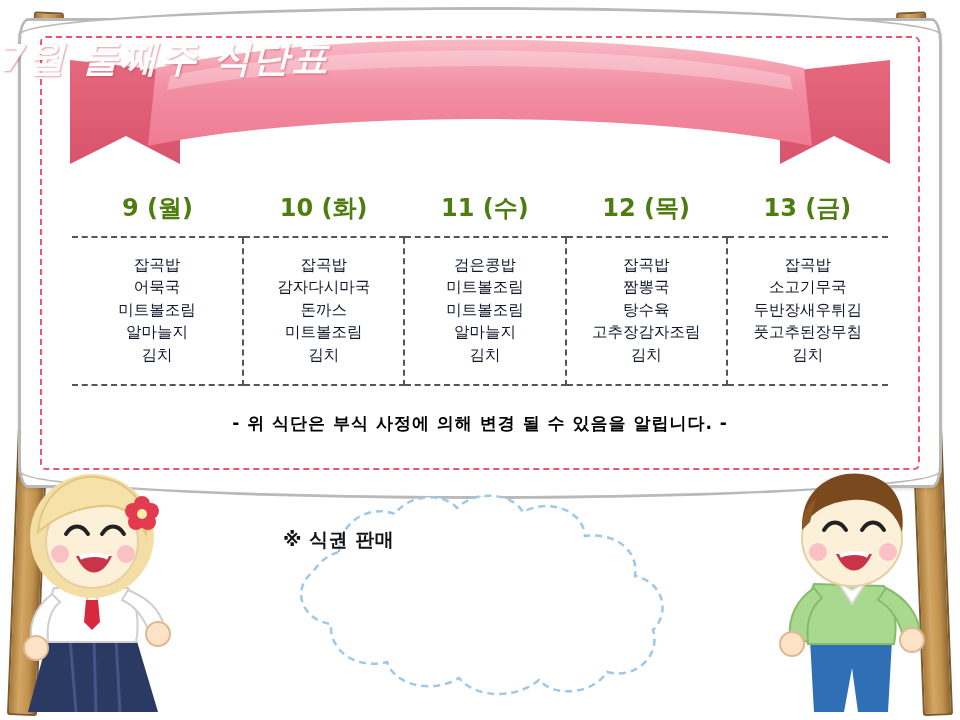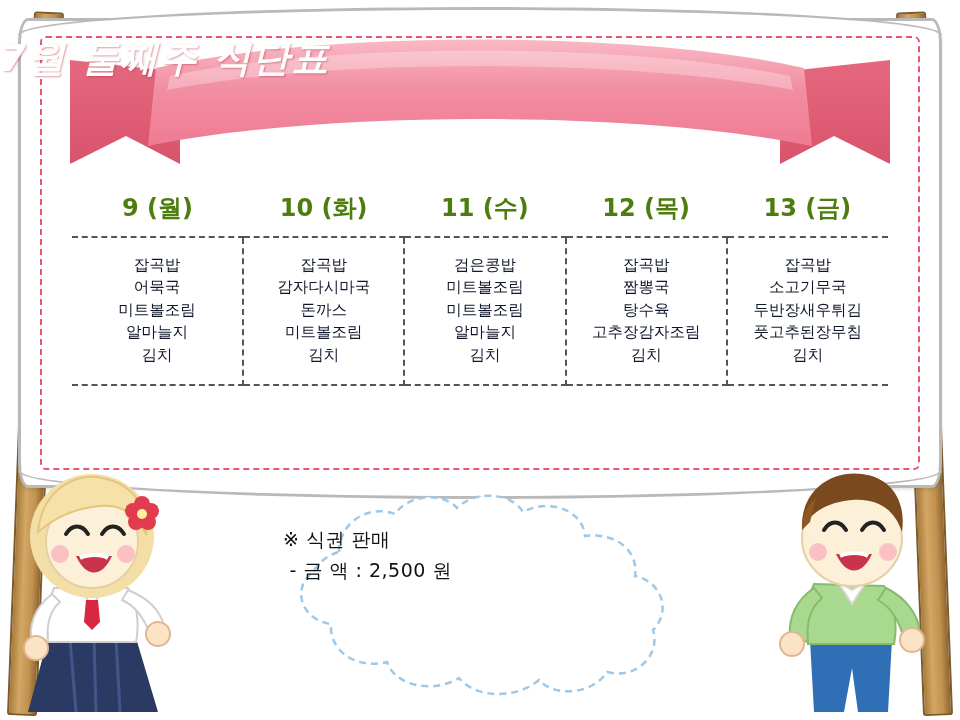--- a/index.html
+++ b/index.html
@@ -157,21 +157,21 @@
     left: 243px; top: 490px;
     width: 470px; height: 220px;
     z-index: 4;
   }
   #cloud-text {
     position: absolute;
     left: 283px; top: 524px;
     width: 400px;
     z-index: 6;
     font-size: 19px;
-    font-weight: normal;
+    font-weight: bold;
     color: #111;
     line-height: 1.62;
     letter-spacing: 0.5px;
   }
   #cloud-text .ln { white-space: pre; }
 
   
   .kid { position: absolute; z-index: 8; }
   #kid-girl { left: 8px; top: 462px; }
   #kid-boy  { left: 752px; top: 462px; }
@@ -256,20 +256,21 @@
           <div>잡곡밥</div>
           <div>소고기무국</div>
           <div>두반장새우튀김</div>
           <div>풋고추된장무침</div>
           <div>김치</div>
         </td>
       </tr>
     </tbody>
   </table>
 
+  <div id="note-line">- 위 식단은 부식 사정에 의해 변경 될 수 있음을 알립니다. -</div>
 
   <div id="cloud">
     <svg width="470" height="220" viewBox="0 0 470 220" xmlns="http://www.w3.org/2000/svg">
       <path d="M96,62
                C96,32 126,14 152,24
                C166,4 200,2 214,18
                C232,0 268,2 280,22
                C306,8 340,20 342,46
                C374,42 396,62 392,86
                C420,92 428,122 410,140
@@ -277,21 +278,20 @@
                C350,204 312,208 296,190
                C272,210 232,208 216,188
                C190,204 152,196 144,172
                C112,180 86,160 88,134
                C58,130 48,98 70,82
                C76,72 86,64 96,62 Z" fill="#ffffff" stroke="#9ec8e8" stroke-width="2.5" stroke-dasharray="7 5"></path>
     </svg>
   </div>
   <div id="cloud-text">
     <div class="ln">※ 식권 판매</div>
-    <div class="ln"> - 금 액 : 2,500 원</div>
   </div>
 
   <div class="kid" id="kid-girl">
     <svg width="210" height="258" viewBox="0 0 210 258" xmlns="http://www.w3.org/2000/svg">
 
       <path d="M40,176 L128,176 L150,250 L20,250 Z" fill="#2b3a63"></path>
       <path d="M62,176 L68,250 M86,176 L88,250 M108,176 L112,250" stroke="#44558a" stroke-width="3" fill="none"></path>
 
       <path d="M46,126 C40,140 38,162 40,180 L128,180 C132,160 128,138 120,126 Z" fill="#ffffff" stroke="#cfcfcf" stroke-width="2"></path>
 

